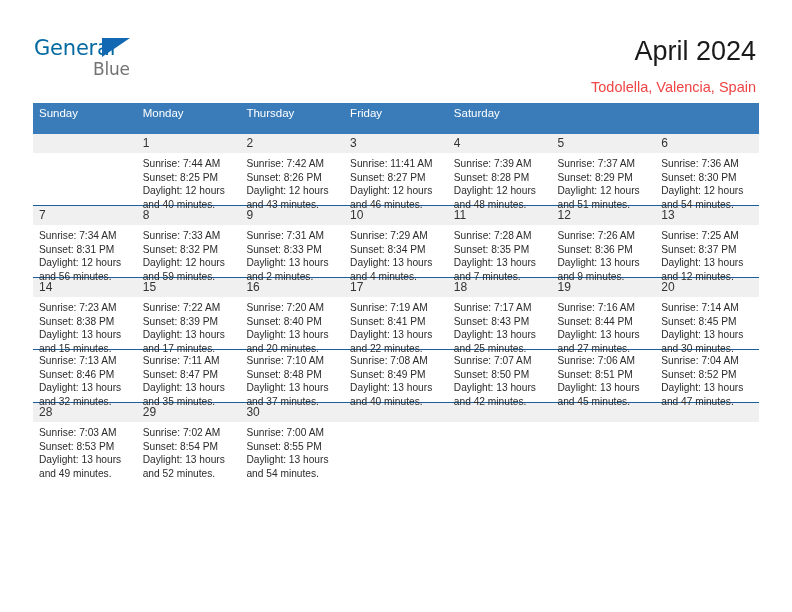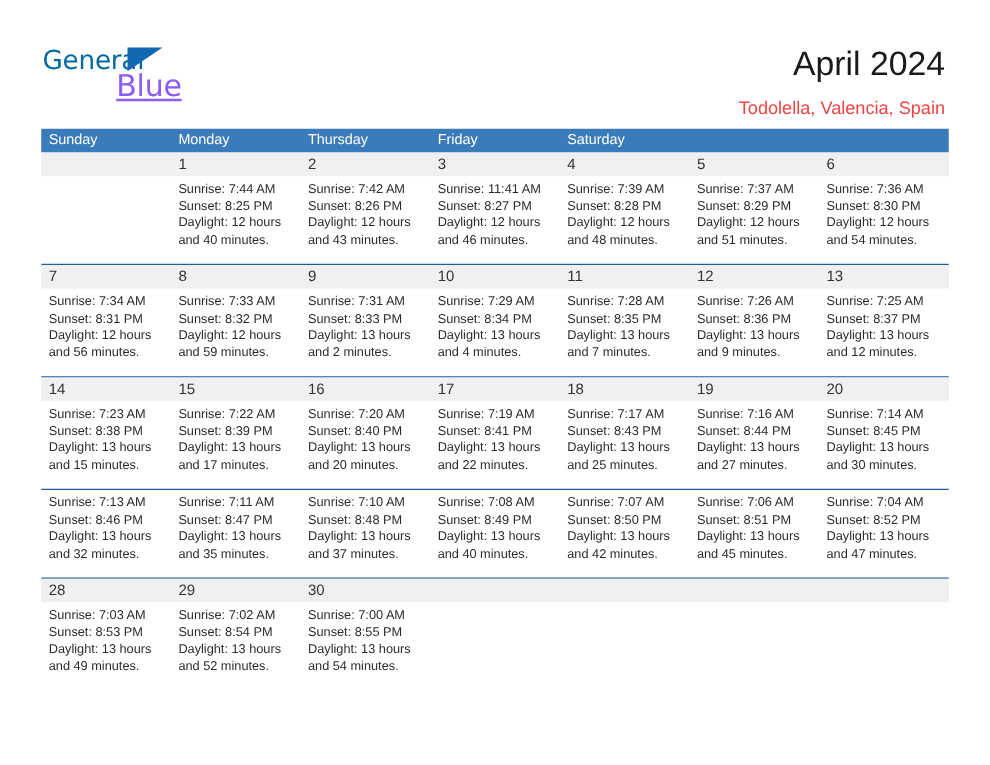--- a/index.html
+++ b/index.html
@@ -53,26 +53,25 @@
     top: 2px;
     width: 0;
     height: 0;
     border-left: 28px solid #1268b3;
     border-bottom: 19px solid transparent;
   }
   .logo-blue {
     position: absolute;
     left: 59px;
     top: 21px;
-    font-size: 24px;
+    font-size: 17px;
     letter-spacing: -0.2px;
-    color: #8b5cf6;
+    color: #737373;
     line-height: 24px;
     font-family: "DejaVu Sans", sans-serif;
-    text-decoration: underline;
   }
 
   .title {
     position: absolute;
     right: 36px;
     top: 36px;
     font-size: 27px;
     color: #1a1a1a;
     text-align: right;
     white-space: nowrap;
@@ -92,23 +91,22 @@
   .calendar {
     position: absolute;
     left: 33px;
     top: 103px;
     width: 726px;
   }
 
   .dow-row {
     display: flex;
     width: 726px;
-    height: 19px;
+    height: 31px;
     background: #3a7cb9;
-    align-items: center;
   }
   .dow {
     flex: 0 0 103.714px;
     width: 103.714px;
     color: #ffffff;
     font-size: 11.5px;
     line-height: 21px;
     padding-left: 6px;
     box-sizing: border-box;
     white-space: nowrap;
@@ -135,21 +133,21 @@
     box-sizing: border-box;
     padding-left: 6px;
     font-size: 12px;
     line-height: 19px;
     color: #333333;
   }
 
   .week-body {
     display: flex;
     width: 726px;
-    height: 70px;
+    height: 52px;
     background: #ffffff;
   }
   .daycell {
     flex: 0 0 103.714px;
     width: 103.714px;
     box-sizing: border-box;
     padding: 4px 6px 0 6px;
     font-size: 10.2px;
     line-height: 13.5px;
     color: #2b2b2b;

